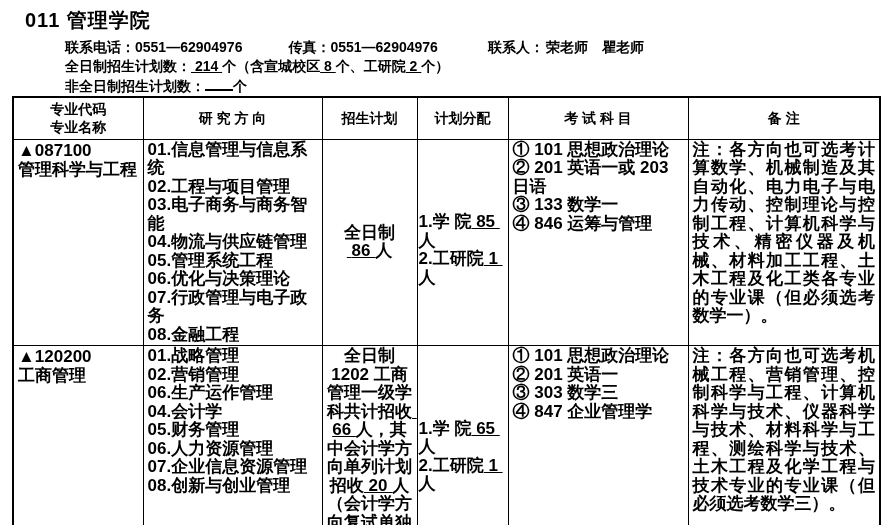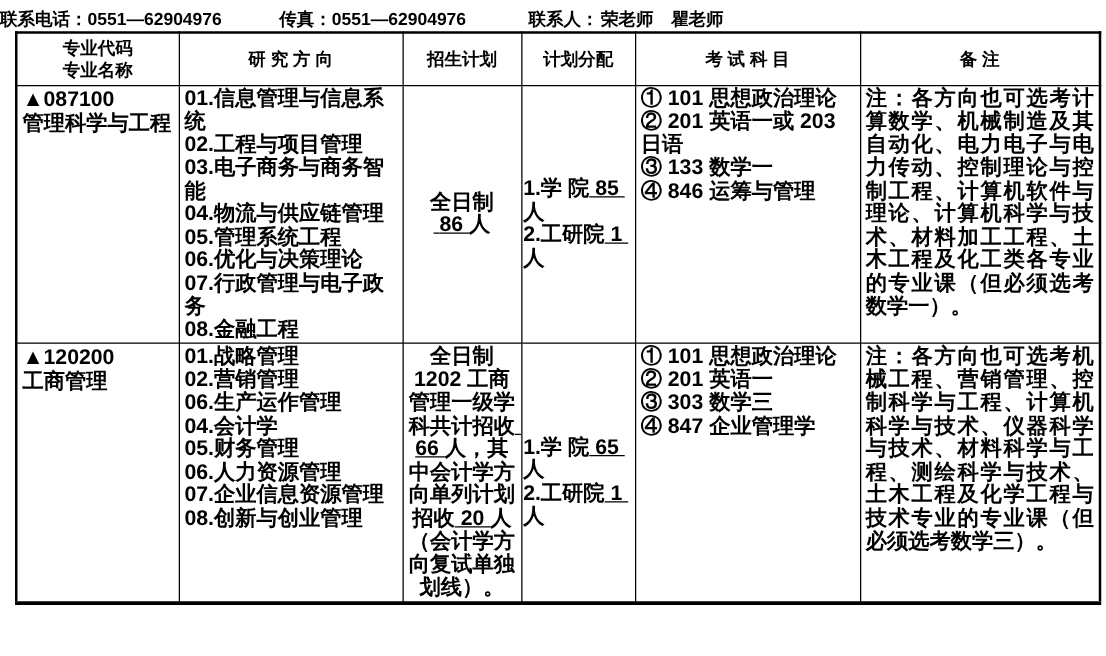--- a/index.html
+++ b/index.html
@@ -7,21 +7,21 @@
     width:885px;height:525px;
     font-family:"Liberation Sans",sans-serif;
     font-weight:bold;color:#000;
     -webkit-font-smoothing:antialiased;
   }
   .page{padding-top:6px;}
   .page-title{
     font-size:20px;line-height:24px;
     margin:2px 0 6px 25px;letter-spacing:1px;
   }
-  .info{font-size:14px;line-height:19px;}
+  .info{margin-left:65px;font-size:14px;line-height:19px;}
   .info-line{white-space:pre-wrap;}
   .gap-fax{margin-left:46px;}
   .gap-person{margin-left:50px;}
   .persons{margin-left:2px;}
   .table-title{
     width:868px;text-align:center;
     font-size:16px;line-height:21px;margin:1px 0 1px 6px;
   }
   table.adm{
     border-collapse:collapse;table-layout:fixed;
@@ -44,23 +44,26 @@
   td.remark-cell .remark-text{text-align:justify;}
   .u{text-decoration:underline;}
   .blank-u{display:inline-block;border-bottom:2px solid #000;height:13px;vertical-align:baseline;}
   .code-line,.name-line{line-height:19px;}
 </style>
 </head>
 <body>
 
 <div class="page">
 
+  <h1 class="page-title">011 管理学院</h1>
 
   <div class="info">
     <div class="info-line"><span>联系电话：</span><span>0551—62904976</span><span class="gap-fax">传真：</span><span>0551—62904976</span><span class="gap-person">联系人：</span><span class="persons">荣老师　瞿老师</span></div>
+    <div class="info-line" id="fulltime-line"><span>全日制招生计划数：</span><span class="u"> 214 </span><span>个（含宣城校区</span><span class="u"> 8 </span><span>个、工研院</span><span class="u"> 2 </span><span>个）</span></div>
+    <div class="info-line" id="parttime-line"><span>非全日制招生计划数：</span><span class="u blank-u" style="width: 28px;"></span><span>个</span></div>
   </div>
 
 
   <table class="adm">
     <colgroup id="adm-cols">
         <col style="width: 130px;">
         <col style="width: 179px;">
         <col style="width: 95px;">
         <col style="width: 91px;">
         <col style="width: 180px;">
@@ -109,21 +112,21 @@
 </span><span class="u"> 86 </span><span>人</span></td>
           <td class="alloc-cell"><span class="alloc-inner"><span>1.学 院</span><span class="u"> 85 </span><span>人
 2.工研院</span><span class="u"> 1 </span><span>人</span></span></td>
           <td class="exam-cell">
             <div>① 101 思想政治理论</div>
             <div>② 201 英语一或 203 日语</div>
             <div>③ 133 数学一</div>
             <div>④ 846 运筹与管理</div>
           </td>
           <td class="remark-cell">
-            <div class="remark-text">注：各方向也可选考计算数学、机械制造及其自动化、电力电子与电力传动、控制理论与控制工程、计算机软件与理论、计算机科学与技术、材料加工工程、土木工程及化工类各专业的专业课（但必须选考数学一）。</div>
+            <div class="remark-text">注：各方向也可选考计算数学、机械制造及其自动化、电力电子与电力传动、控制理论与控制工程、计算机科学与技术、精密仪器及机械、材料加工工程、土木工程及化工类各专业的专业课（但必须选考数学一）。</div>
           </td>
         </tr>
         <tr class="prog-row-1">
           <td class="code-cell">
             <div class="code-line">▲120200</div>
             <div class="name-line">工商管理</div>
           </td>
           <td class="dir-cell">
             <div>01.战略管理</div>
             <div>02.营销管理</div>

